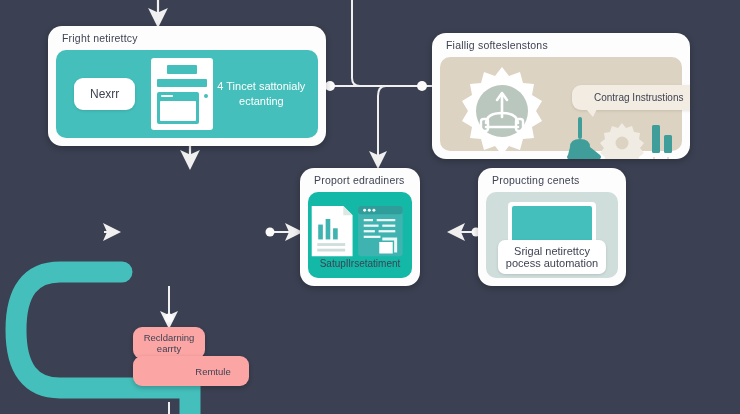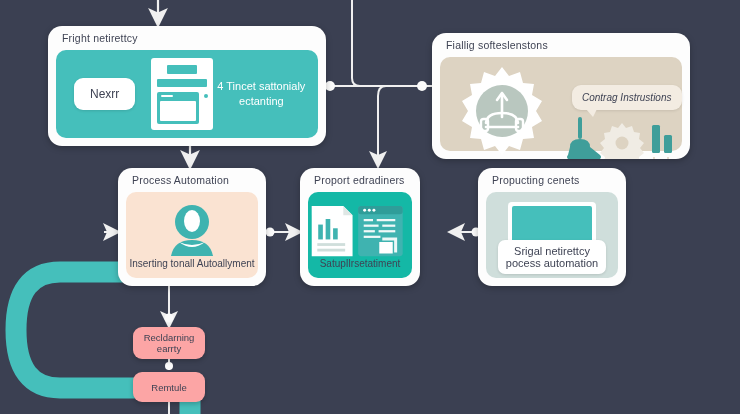--- a/index.html
+++ b/index.html
@@ -33,22 +33,22 @@
   .device .win s{position:absolute;left:3px;top:9px;right:3px;bottom:3px;background:#fff;border-radius:1px;display:block;}
   .device .dot{position:absolute;right:5px;top:36px;width:4px;height:4px;background:#45bfbb;border-radius:50%;}
   .wf-text{margin-left:0;color:#ffffff;font-size:11px;line-height:15px;text-align:center;
       width:96px;}
 
   
   #card-settings{left:432px;top:33px;width:258px;height:126px;text-align:right;}
   #card-settings .body{background:#ddd3c2;}
   .gear-big{position:absolute;left:12px;top:8px;}
   .tooltip{position:absolute;left:132px;top:28px;background:#f3ece2;border-radius:9px;
-      padding:7px 10px;font-size:10px;color:#3f4354;white-space:nowrap;
-      box-shadow:0 1px 3px rgba(0,0,0,.1);font-style:italic;}
+      padding:7px 22px;font-size:10px;color:#3f4354;white-space:nowrap;
+      box-shadow:0 1px 3px rgba(0,0,0,.1);}
   .tooltip:after{content:"";position:absolute;left:14px;bottom:-7px;width:0;height:0;
       border-left:7px solid transparent;border-right:4px solid transparent;
       border-top:8px solid #f3ece2;}
   .mini-icons{position:absolute;left:126px;top:60px;}
 
   
   #card-process{left:118px;top:168px;width:148px;height:118px;}
   #card-process .body{background:#fae3d2;}
   #card-report{left:300px;top:168px;width:120px;height:118px;}
   #card-report .body{background:#14b8a6;}
@@ -62,21 +62,21 @@
   .screen i{display:block;width:100%;height:100%;background:#45bfbb;border-radius:2px;}
   .callout{position:absolute;left:12px;right:12px;bottom:4px;background:#ffffff;border-radius:7px;
       padding:5px 6px;font-size:11px;line-height:12px;color:#3f4354;text-align:center;
       box-shadow:0 1px 3px rgba(0,0,0,.12);}
 
   
   .pill{position:absolute;background:#fca5a5;border-radius:9px;text-align:center;
       font-size:9.5px;line-height:11px;color:#3f4354;box-shadow:0 2px 5px rgba(0,0,0,.22);
       display:flex;align-items:center;justify-content:center;}
   #node-recld{left:133px;top:327px;width:72px;height:32px;}
-  #node-remtule{left:133px;top:372px;width:72px;height:30px;}
+  #node-remtule{left:133px;top:356px;width:72px;height:30px;padding-left:44px;}
 </style>
 </head>
 <body>
 
 <div id="stage">
 
   <svg class="edges" viewBox="0 0 740 414">
     <defs>
       <marker id="arrow" markerWidth="9" markerHeight="9" refX="4.5" refY="4.5" orient="auto">
         <path d="M0,0 L9,4.5 L0,9 L2,4.5 Z" fill="#f0f0f0"></path>
@@ -170,34 +170,20 @@
           <g transform="translate(86,6)">
             <rect x="0" y="2" width="8" height="28" rx="1.5" fill="#3f9e9a"></rect>
             <rect x="12" y="12" width="8" height="18" rx="1.5" fill="#3f9e9a"></rect>
             <path d="M2 34 l0 6 M16 34 l0 6" stroke="#e6ddd0" stroke-width="2"></path>
           </g>
         </svg>
       </div>
     </div>
   </div>
 
-  <div class="card" id="card-process">
-    <div class="title">Process Automation</div>
-    <div class="body">
-      <div class="mid-icon">
-        <svg width="58" height="56" viewBox="0 0 58 56">
-          <circle cx="29" cy="20" r="17" fill="#3fb3b0"></circle>
-          <ellipse cx="29" cy="19" rx="8" ry="11" fill="#ffffff"></ellipse>
-          <path d="M8 54 q3-16 21-16 q18 0 21 16" fill="#3fb3b0"></path>
-          <path d="M16 40 q13 10 26 0 q-13 6 -26 0z" fill="#ffffff"></path>
-        </svg>
-      </div>
-      <div class="mid-cap">Inserting tonall Autoallyment</div>
-    </div>
-  </div>
 
   <div class="card" id="card-report">
     <div class="title">Proport edradiners</div>
     <div class="body">
       <div class="mid-icon">
         <svg width="112" height="60" viewBox="0 0 112 60">
           <g>
             <path d="M4 2 h34 l10 10 v44 h-44z" fill="#ffffff"></path>
             <path d="M38 2 l10 10 h-10z" fill="#dfe7e5"></path>
             <rect x="11" y="22" width="5" height="16" fill="#3fb3b0"></rect>

